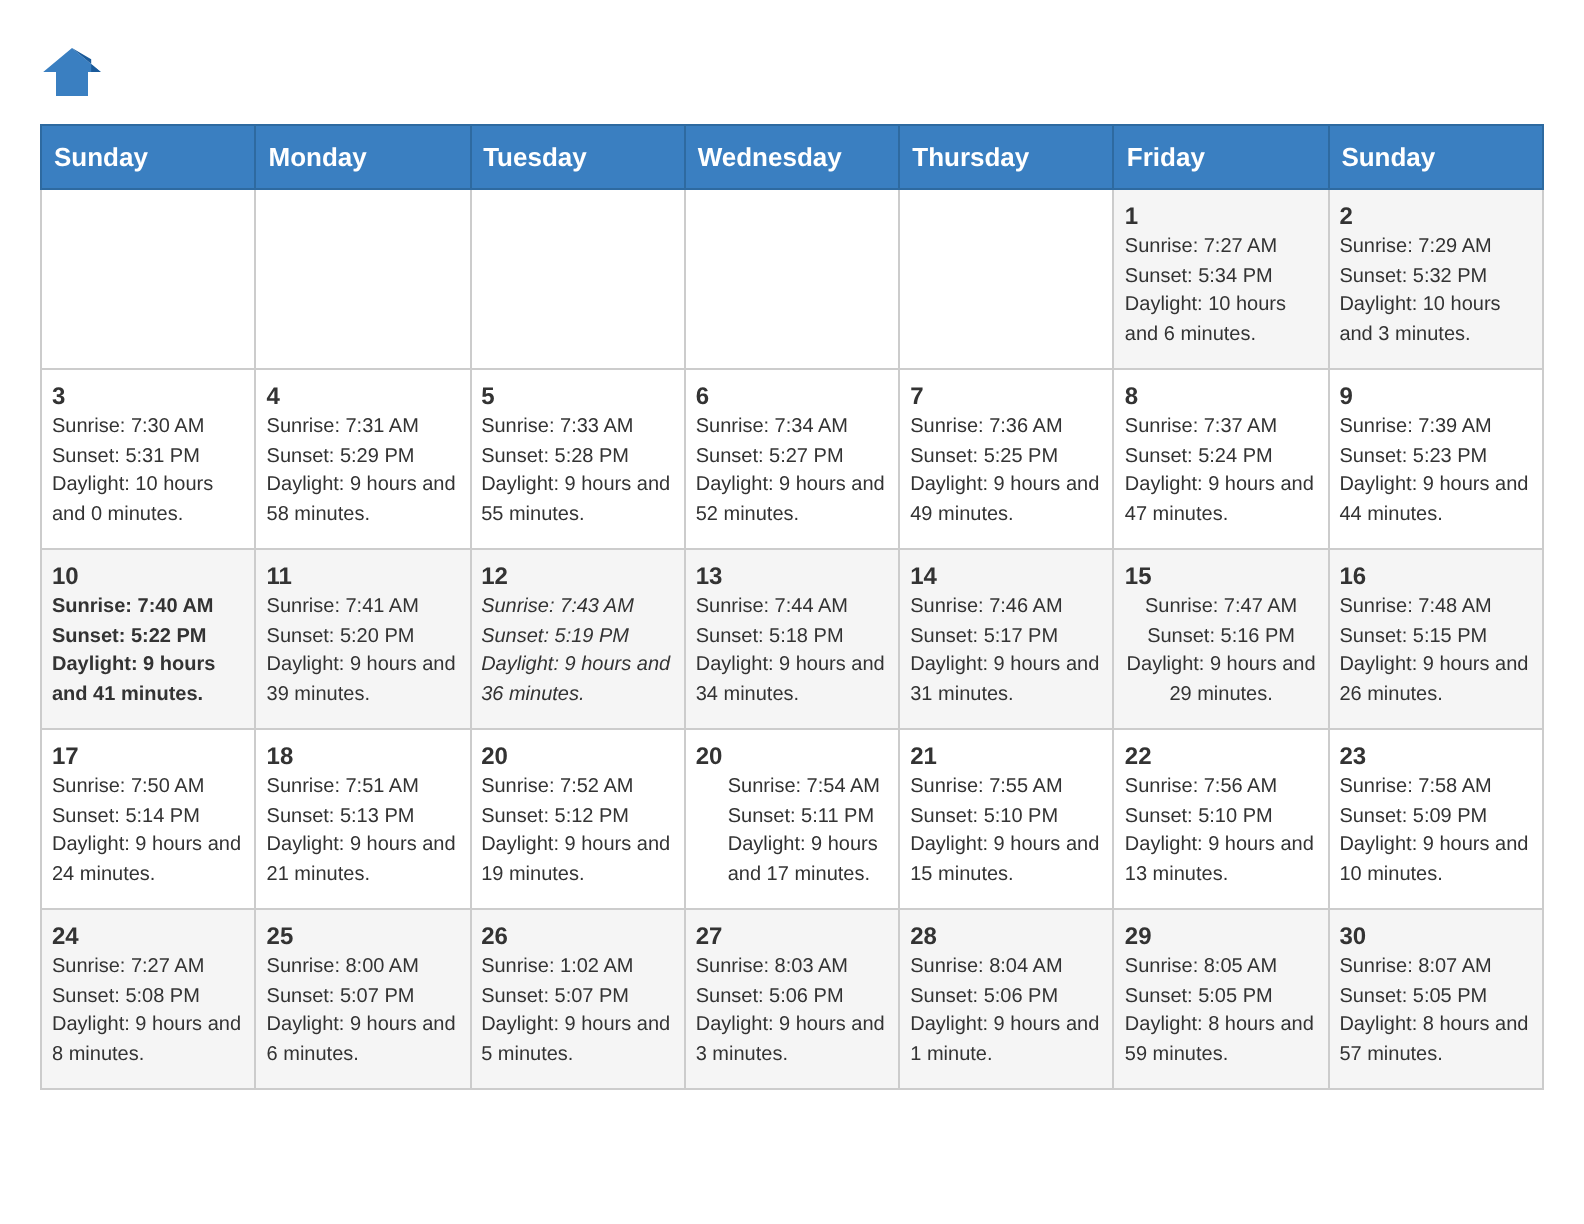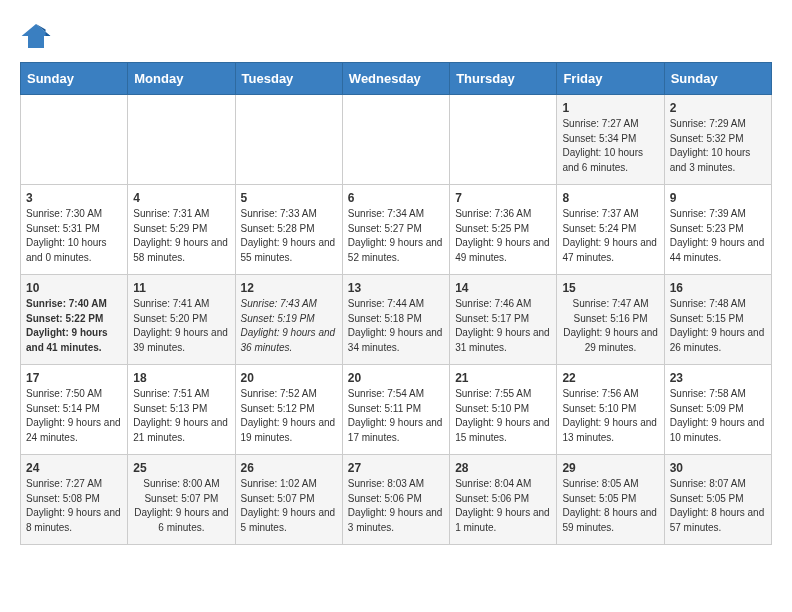--- a/index.html
+++ b/index.html
@@ -252,21 +252,21 @@
 Daylight: 9 hours and 21 minutes.</div>
         </td>
         <td>
           <span class="day-num">20</span>
           <div class="day-info" style="white-space: pre-line;">Sunrise: 7:52 AM
 Sunset: 5:12 PM
 Daylight: 9 hours and 19 minutes.</div>
         </td>
         <td>
           <span class="day-num">20</span>
-          <div class="day-info" style="white-space: pre-line;">Sunrise: 7:54 AM
+          <div class="day-info" style="white-space: pre-line; margin-left: 16px;">Sunrise: 7:54 AM
 Sunset: 5:11 PM
 Daylight: 9 hours and 17 minutes.</div>
         </td>
         <td>
           <span class="day-num">21</span>
           <div class="day-info" style="white-space: pre-line;">Sunrise: 7:55 AM
 Sunset: 5:10 PM
 Daylight: 9 hours and 15 minutes.</div>
         </td>
         <td>
@@ -284,21 +284,21 @@
       </tr>
       <tr>
         <td>
           <span class="day-num">24</span>
           <div class="day-info" style="white-space: pre-line;">Sunrise: 7:27 AM
 Sunset: 5:08 PM
 Daylight: 9 hours and 8 minutes.</div>
         </td>
         <td>
           <span class="day-num">25</span>
-          <div class="day-info" style="white-space: pre-line; text-align: center;">Sunrise: 8:00 AM
+          <div class="day-info" style="white-space: pre-line;">Sunrise: 8:00 AM
 Sunset: 5:07 PM
 Daylight: 9 hours and 6 minutes.</div>
         </td>
         <td>
           <span class="day-num">26</span>
           <div class="day-info" style="white-space: pre-line;">Sunrise: 1:02 AM
 Sunset: 5:07 PM
 Daylight: 9 hours and 5 minutes.</div>
         </td>
         <td>

